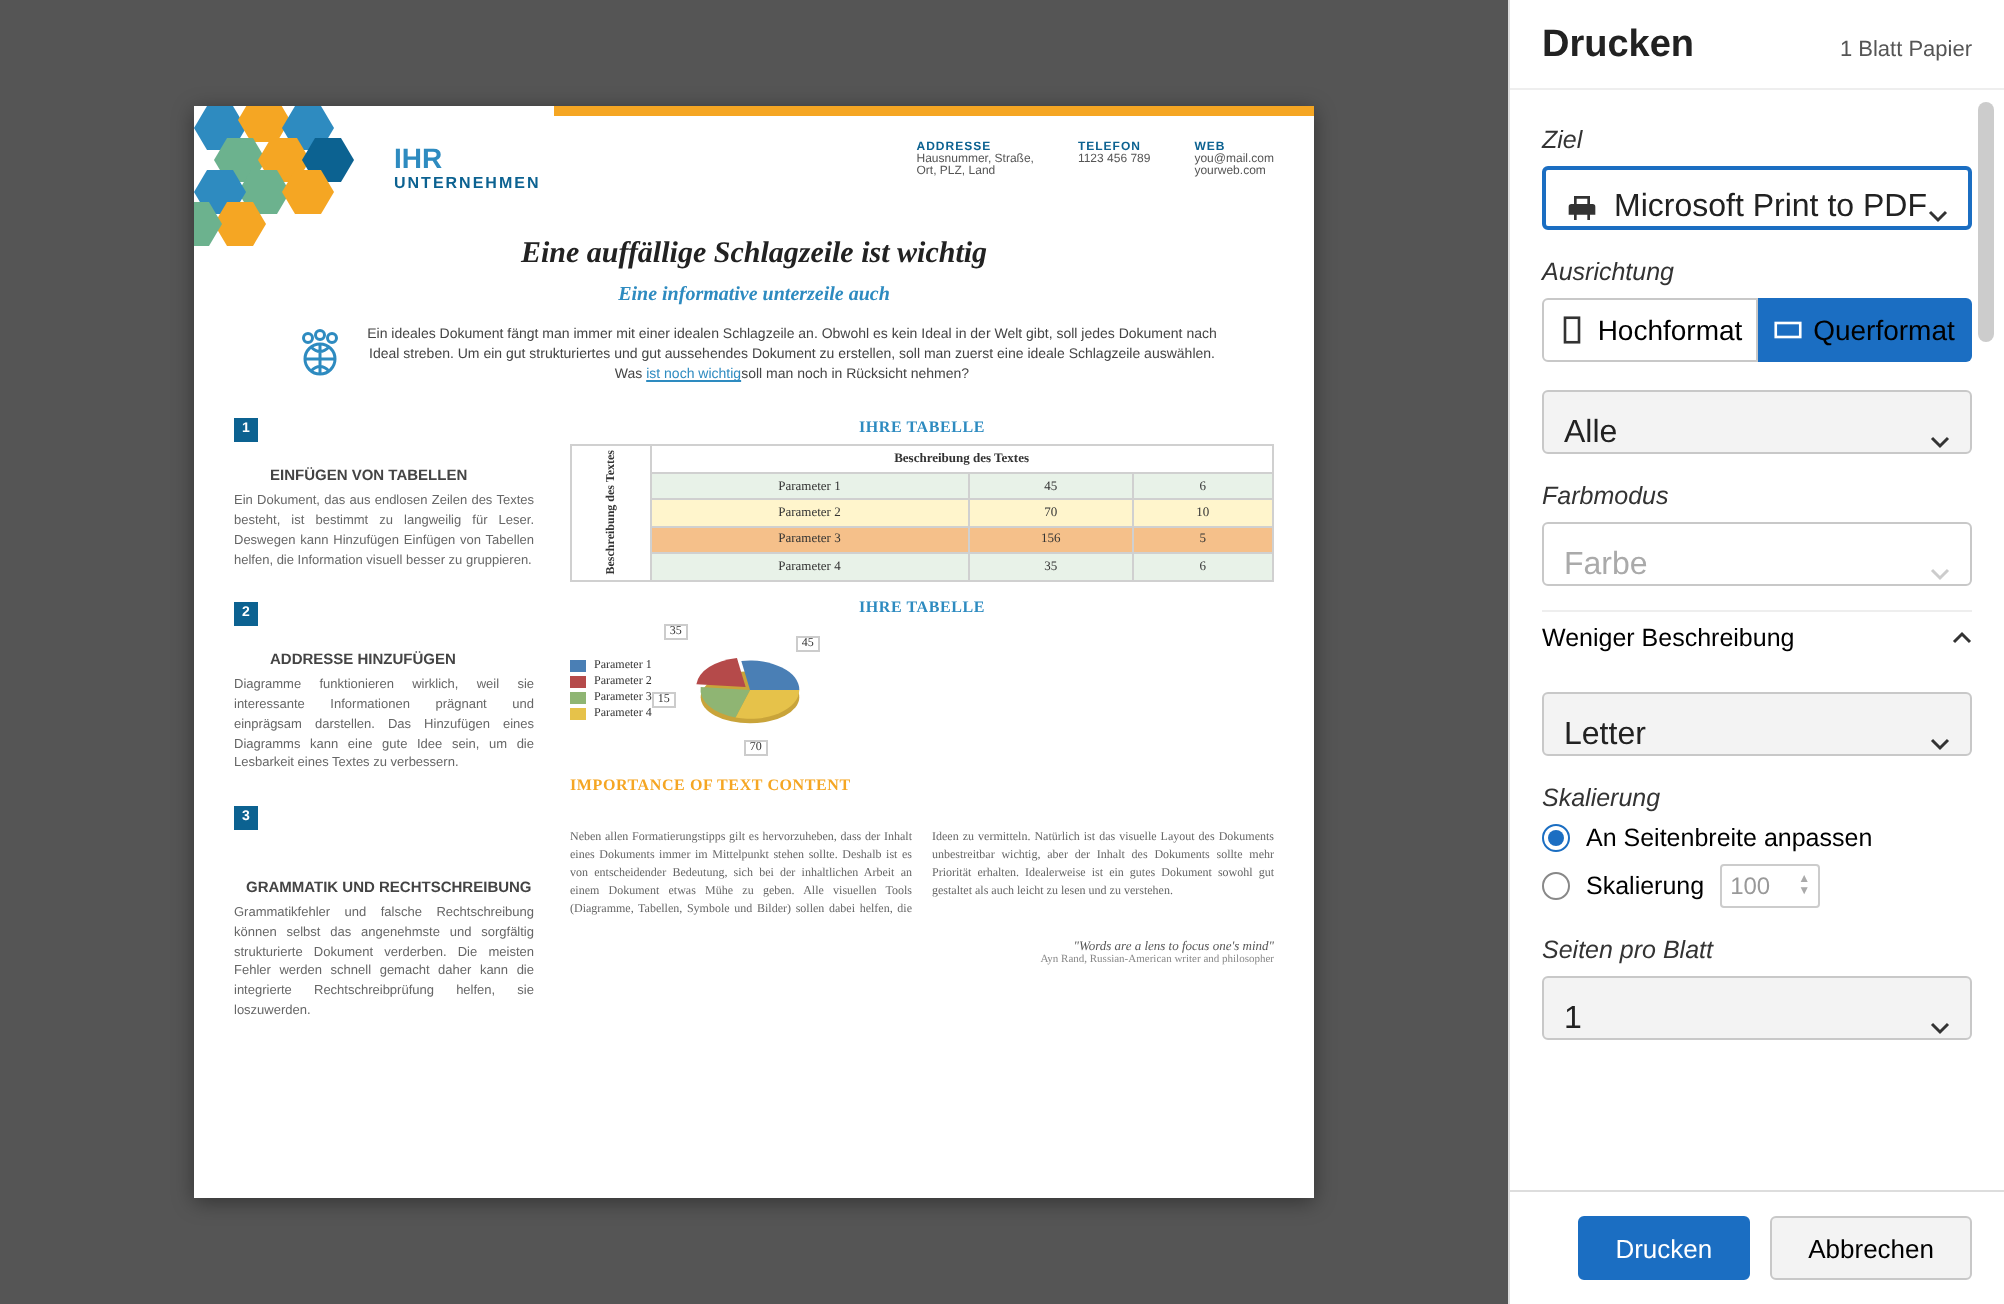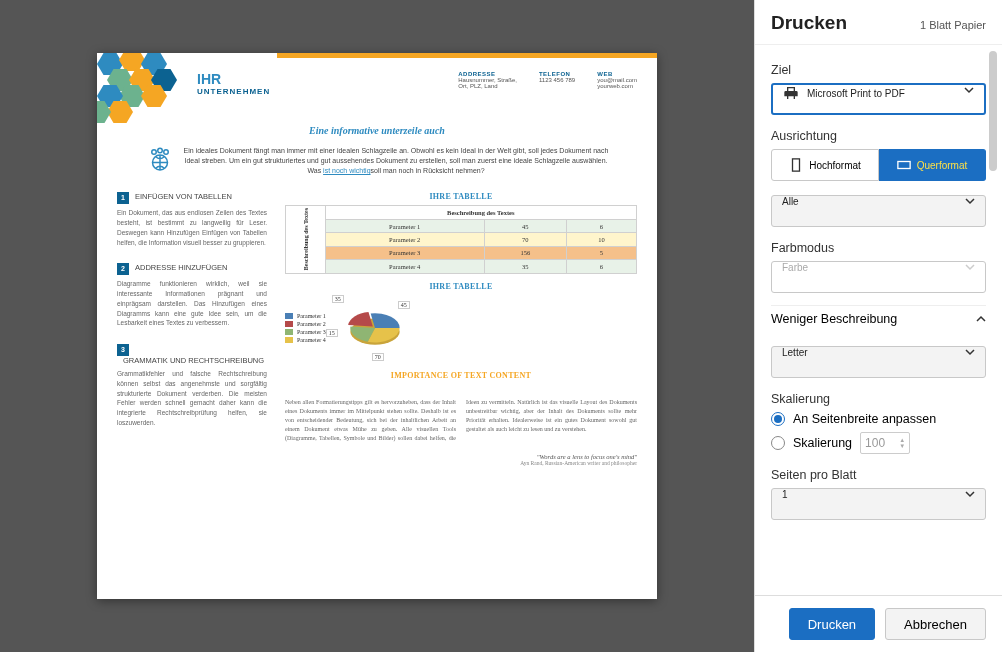--- a/index.html
+++ b/index.html
@@ -32,60 +32,60 @@
   .page .body { position:absolute; top:66px; left:20px; right:20px; bottom:20px; }
   .headline { text-align:center; font-family: Georgia, serif; font-weight:700; font-size:15px; color:#222; font-style:italic; }
   .subhead { text-align:center; font-family: Georgia, serif; font-style:italic; font-weight:700; color:#2E8BC0; font-size:10px; margin-top:6px; }
   .para { text-align:center; font-size:7px; color:#444; line-height:1.45; margin:10px 28px 16px 28px; }
   .link { color:#2E8BC0; text-decoration:underline; }
   .cols { display:flex; gap:18px; }
   .left { width: 150px; }
   .right { flex:1;font-family:Liberation Serif, serif; }
   .section { margin-bottom:16px; }
   .num { display:inline-block; width:12px; height:12px; background:#0C6291; color:#fff; font-size:7px; text-align:center; line-height:12px; font-weight:700; }
-  .stitle { display:inline-block; font-weight:400; font-size:7.5px; color:#444; margin-left:6px; vertical-align:top; }
+  .stitle { display:inline-block; font-weight:700; font-size:7.5px; color:#444; margin-left:6px; vertical-align:top;margin-top:24px; }
   .stext { font-size:6.5px; color:#666; line-height:1.5; margin-top:4px; text-align:justify; }
   .tbl-title { text-align:center; font-weight:700; color:#2E8BC0; font-size:8px; margin-bottom:4px; letter-spacing:.3px; }
   .tbl { border:1px solid #ccc; font-size:6.5px; width:100%; border-collapse:collapse; }
   .tbl td, .tbl th { border:1px solid #d0d0d0; padding:2px 6px; text-align:center; }
   .tbl .side { writing-mode: vertical-rl; transform: rotate(180deg); font-size:6px; font-weight:700; padding:2px; }
   .tbl .hl { background:#F5C08A; }
   .tbl .g { background:#E8F2E8; }
   .tbl .y { background:#FFF5CC; }
   .pie-wrap { display:flex; gap:10px; margin-top:8px; align-items:center; }
   .legend { font-size:6px; }
   .legend .row { display:flex; align-items:center; gap:4px; margin:2px 0; }
   .sw { width:8px; height:6px; }
   .pie { width:78px; height:58px; position:relative; }
   .pie svg { width:100%; height:100%; }
   .callout { position:absolute; font-size:6px; background:#fff; border:1px solid #ccc; padding:0 2px; }
-  .imp { text-align:center; font-weight:700; color:#F5A623; font-size:8px; margin:14px 0 18px; letter-spacing:.3px; }
+  .imp { text-align:left; font-weight:700; color:#F5A623; font-size:8px; margin:14px 0 18px; letter-spacing:.3px; }
   .twocol { column-count:2; column-gap:10px; font-size:6px; color:#666; line-height:1.5; text-align:justify; }
   .quote { text-align:right; font-style:italic; font-size:6.5px; margin-top:10px; color:#555; }
   .quote .attr { font-size:5.5px; font-style:normal; color:#888; }
   .glob-icon { float:left; width:30px; height:30px; margin-right:8px; }
   .glob-icon svg { stroke:#2E8BC0; fill:none; stroke-width:2; }
 
   
   .sidebar { width: 248px; border-left:1px solid #ddd; background:#fff; display:flex; flex-direction:column; }
   .sidebar .top { padding:12px 16px 10px; border-bottom:1px solid #eee; display:flex; justify-content:space-between; align-items:baseline; }
   .sidebar .title { font-size:19px; font-weight:600; color:#222; }
   .sidebar .sheets { font-size:11px; color:#555; }
   .sidebar .scroll { flex:1; overflow:hidden; padding:4px 16px 0 16px; position:relative; }
   .scrollbar-track { position:absolute; right:2px; top:0; bottom:0; width:14px; }
   .scrollbar-thumb { position:absolute; right:3px; top:6px; width:8px; height:120px; background:#ccc; border-radius:4px; }
   .grp { margin-top:14px; }
-  .glabel { font-size:12.5px; color:#333; margin-bottom:6px; }
-  .select { border:1px solid #c8c8c8; border-radius:3px; background:#f3f3f3; height:32px; display:flex; align-items:flex-start; padding:0 10px; font-size:10px; color:#222; justify-content:space-between; cursor:pointer; }
+  .glabel { font-size:12.5px; color:#333; margin-bottom:6px;font-style:italic; }
+  .select { border:1px solid #c8c8c8; border-radius:3px; background:#f3f3f3; height:32px; display:flex; align-items:flex-end; padding:0 10px; font-size:16px; color:#222; justify-content:space-between; cursor:pointer; }
   .select.accent { border:2px solid #1B6EC2; background:#fff; }
   .select .ico { width:16px; height:16px; }
   .chev { width:10px; height:10px; }
   .toggle-row { display:flex; gap:0; }
-  .tog { flex:1; height:32px; border:1px solid #c8c8c8; display:flex; align-items:center; justify-content:center; gap:6px; font-size:10px; cursor:pointer; background:#fff; }
-  .tog.active { background:#1B6EC2; color:#fde047; border-color:#1B6EC2; }
+  .tog { flex:1; height:32px; border:1px solid #c8c8c8; display:flex; align-items:center; justify-content:center; gap:6px; font-size:14px; cursor:pointer; background:#fff; }
+  .tog.active { background:#1B6EC2; color:#000000; border-color:#1B6EC2; }
   .tog:first-child { border-radius:3px 0 0 3px; }
   .tog:last-child { border-radius:0 3px 3px 0; border-left:none; }
   .tog .ico { width:14px; height:14px; }
   .disabled .select { color:#aaa;gap:33px; }
   .settings-row { display:flex; justify-content:space-between; align-items:center; cursor:pointer; font-size:12.5px; padding:6px 0; border-top:1px solid #eee; margin-top:12px; }
   .radio-row { display:flex; align-items:center; gap:8px; font-size:12.5px; margin:6px 0; }
   .radio { width:14px; height:14px; border:1px solid #888; border-radius:50%; display:flex; align-items:center; justify-content:center; }
   .radio.checked::after { content:''; width:8px; height:8px; background:#1B6EC2; border-radius:50%; }
   .radio.checked { border-color:#1B6EC2; }
   .numin { width:50px; height:22px; border:1px solid #ccc; font-size:12px; padding:0 4px; display:flex; align-items:center; justify-content:space-between; border-radius:2px; color:#999; }
@@ -130,20 +130,21 @@
               <div class="val">1123 456 789</div>
             </div>
           <div class="col">
               <div class="lbl">WEB</div>
               <div class="val">you@mail.com
 yourweb.com</div>
             </div>
         </div>
       </div>
       <div class="body">
+        <div class="headline">Eine auffällige Schlagzeile ist wichtig</div>
         <div class="subhead">Eine informative unterzeile auch</div>
         <div class="para">
           <span class="glob-icon">
             <svg viewBox="0 0 40 40">
                 <circle cx="20" cy="22" r="10"></circle>
                 <path d="M10 22h20M20 12v20M14 14c4 4 8 4 12 0M14 30c4-4 8-4 12 0"></path>
                 <circle cx="12" cy="8" r="3"></circle>
                 <circle cx="20" cy="6" r="3"></circle>
                 <circle cx="28" cy="8" r="3"></circle>
               </svg>

